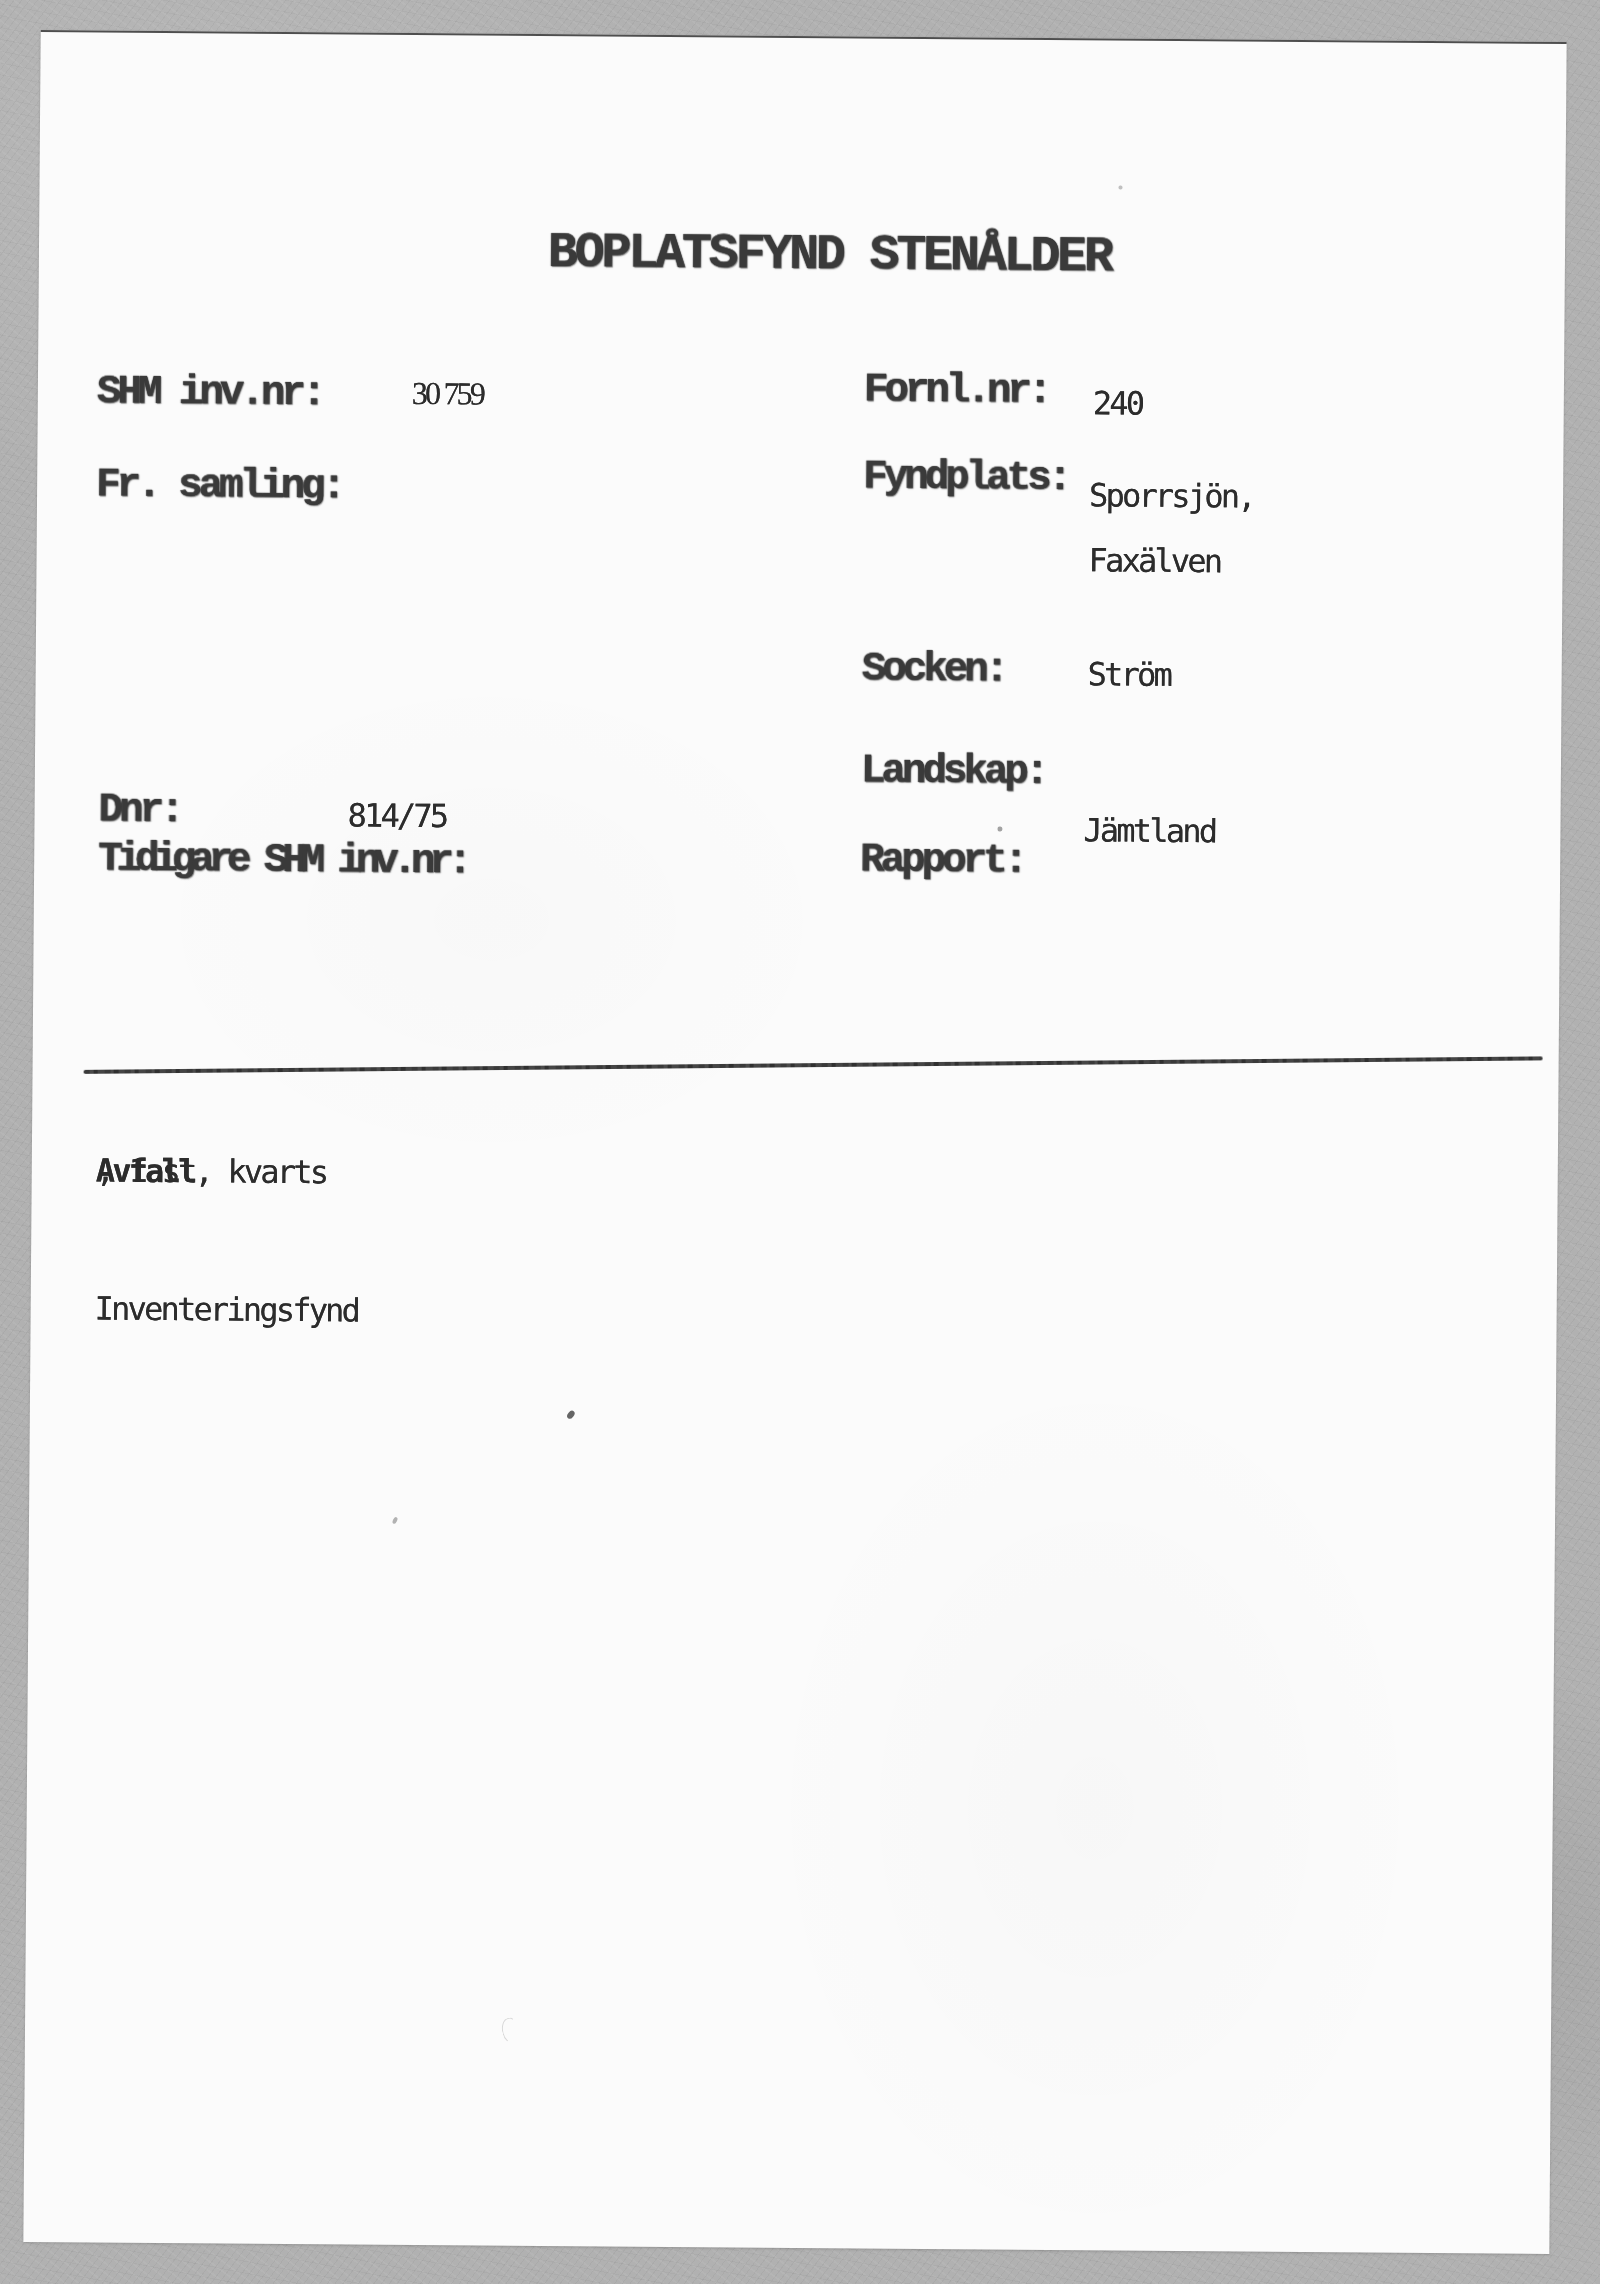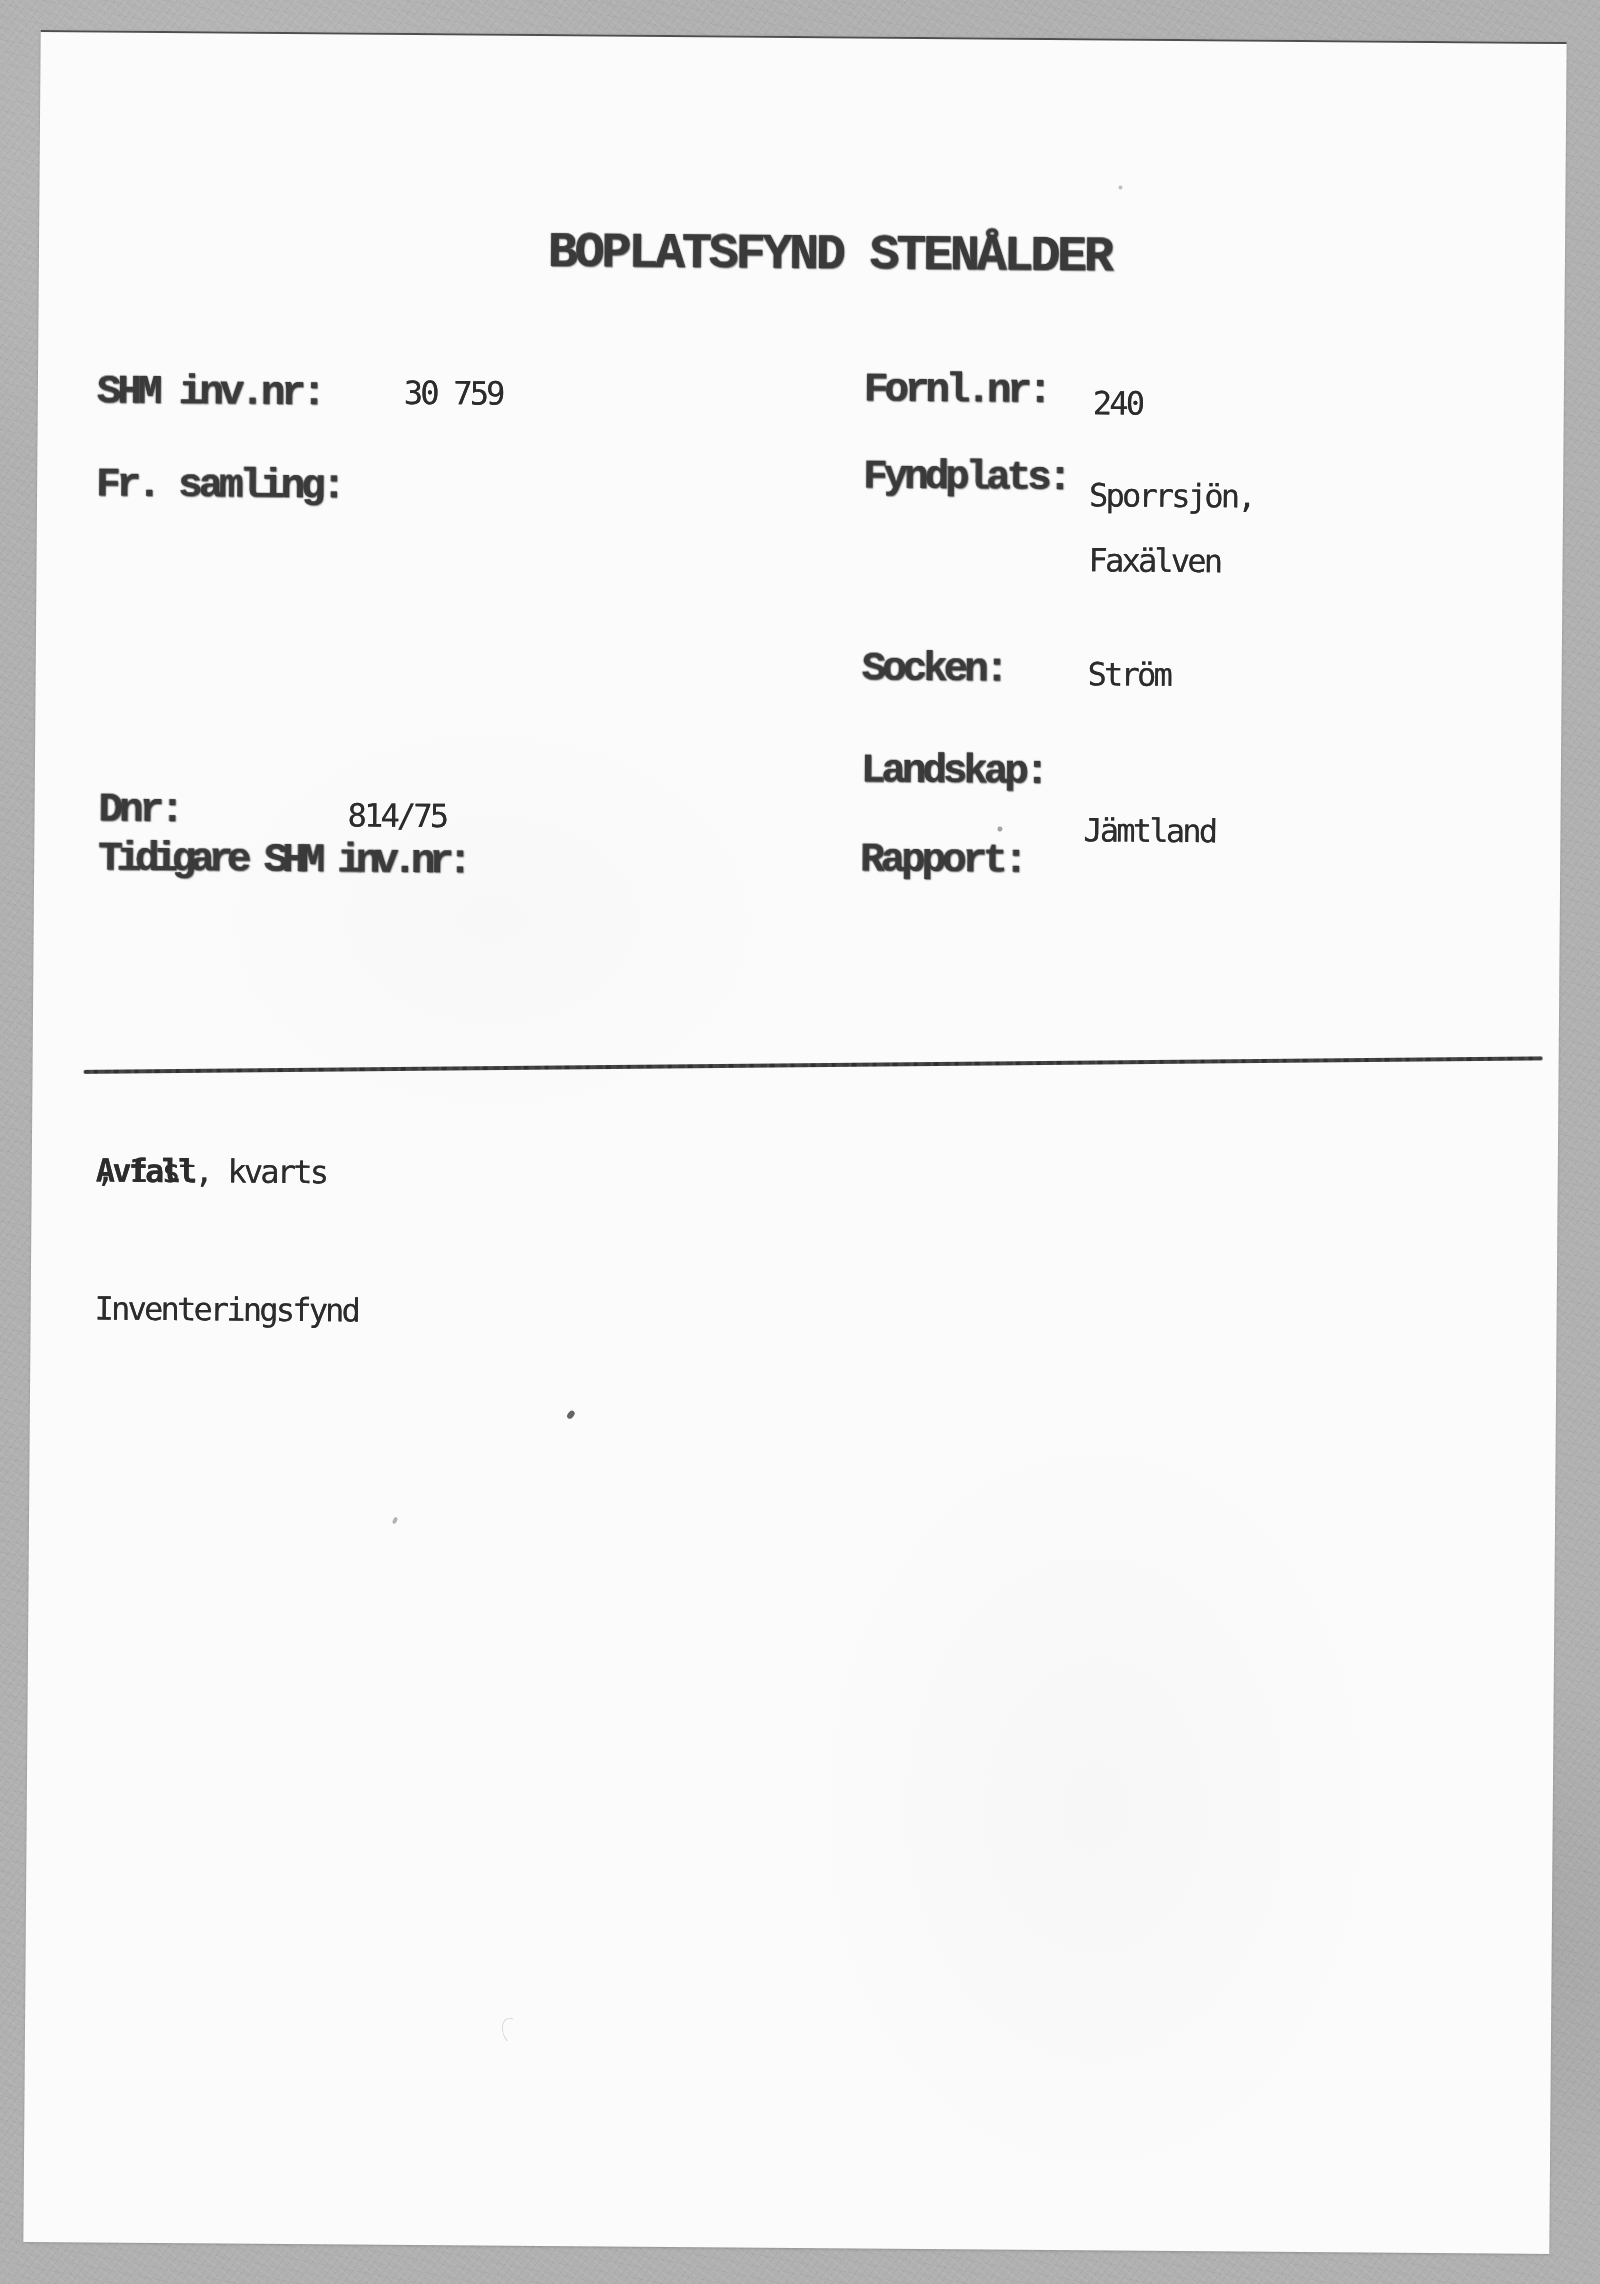--- a/index.html
+++ b/index.html
@@ -89,21 +89,21 @@
 
 <div class="paper">
 
   <span class="lbl title" style="left:509px; top:192px;">BOPLATSFYND STENÅLDER</span>
 
   <span class="lbl" style="left:59px; top:339px;">SHM inv.nr:</span>
   <span class="lbl" style="left:59px; top:432px;">Fr. samling:</span>
   <span class="lbl" style="left:64px; top:724px;margin-top:33px;">Dnr:</span>
   <span class="lbl" style="left:64px; top:806px; letter-spacing:-6.2px;">Tidigare SHM inv.nr:</span>
 
-  <span class="val" style="left:366px; top:342px;">30 759</span>
+  <span class="val" style="left:374px; top:342px;font-family:Liberation Serif, serif;">30 759</span>
   <span class="val" style="left:313px; top:765px;">814/75</span>
 
   <span class="lbl" style="left:826px; top:331px;">Fornl.nr:</span>
   <span class="lbl" style="left:826px; top:418px;">Fyndplats:</span>
   <span class="lbl" style="left:826px; top:610px;">Socken:</span>
   <span class="lbl" style="left:826px; top:712px;">Landskap:</span>
   <span class="lbl" style="left:826px; top:801px;">Rapport:</span>
 
   <span class="val" style="left:1055px; top:347px;">240</span>
   <span class="val" style="left:1052px; top:439px;">Sporrsjön,</span>

